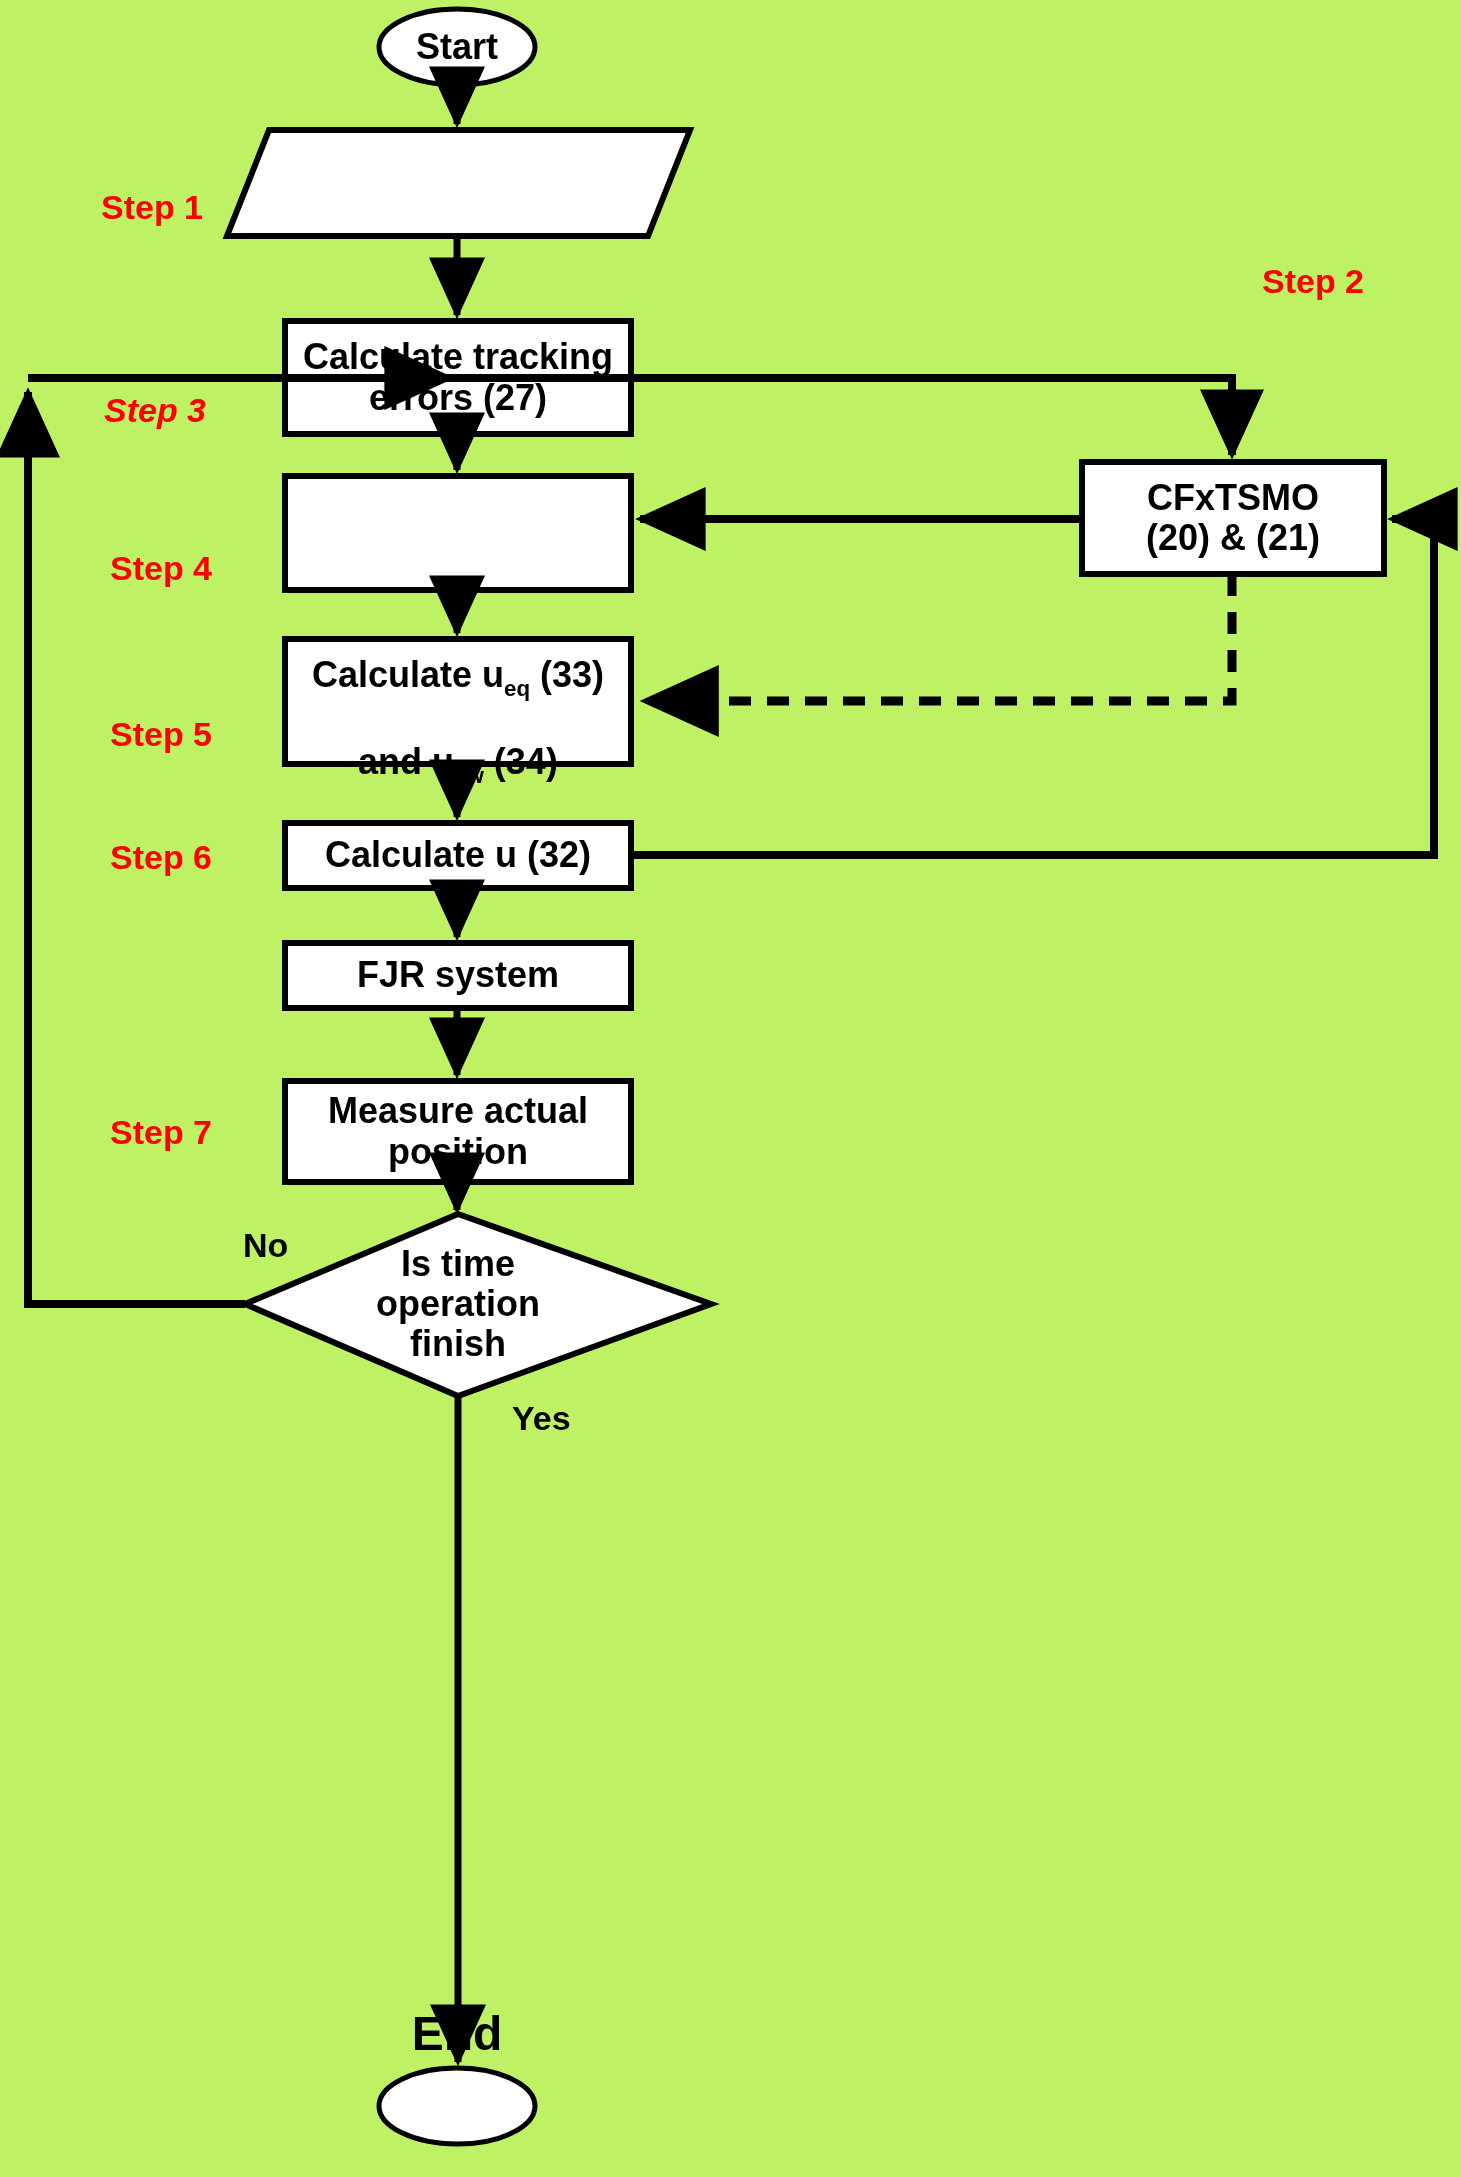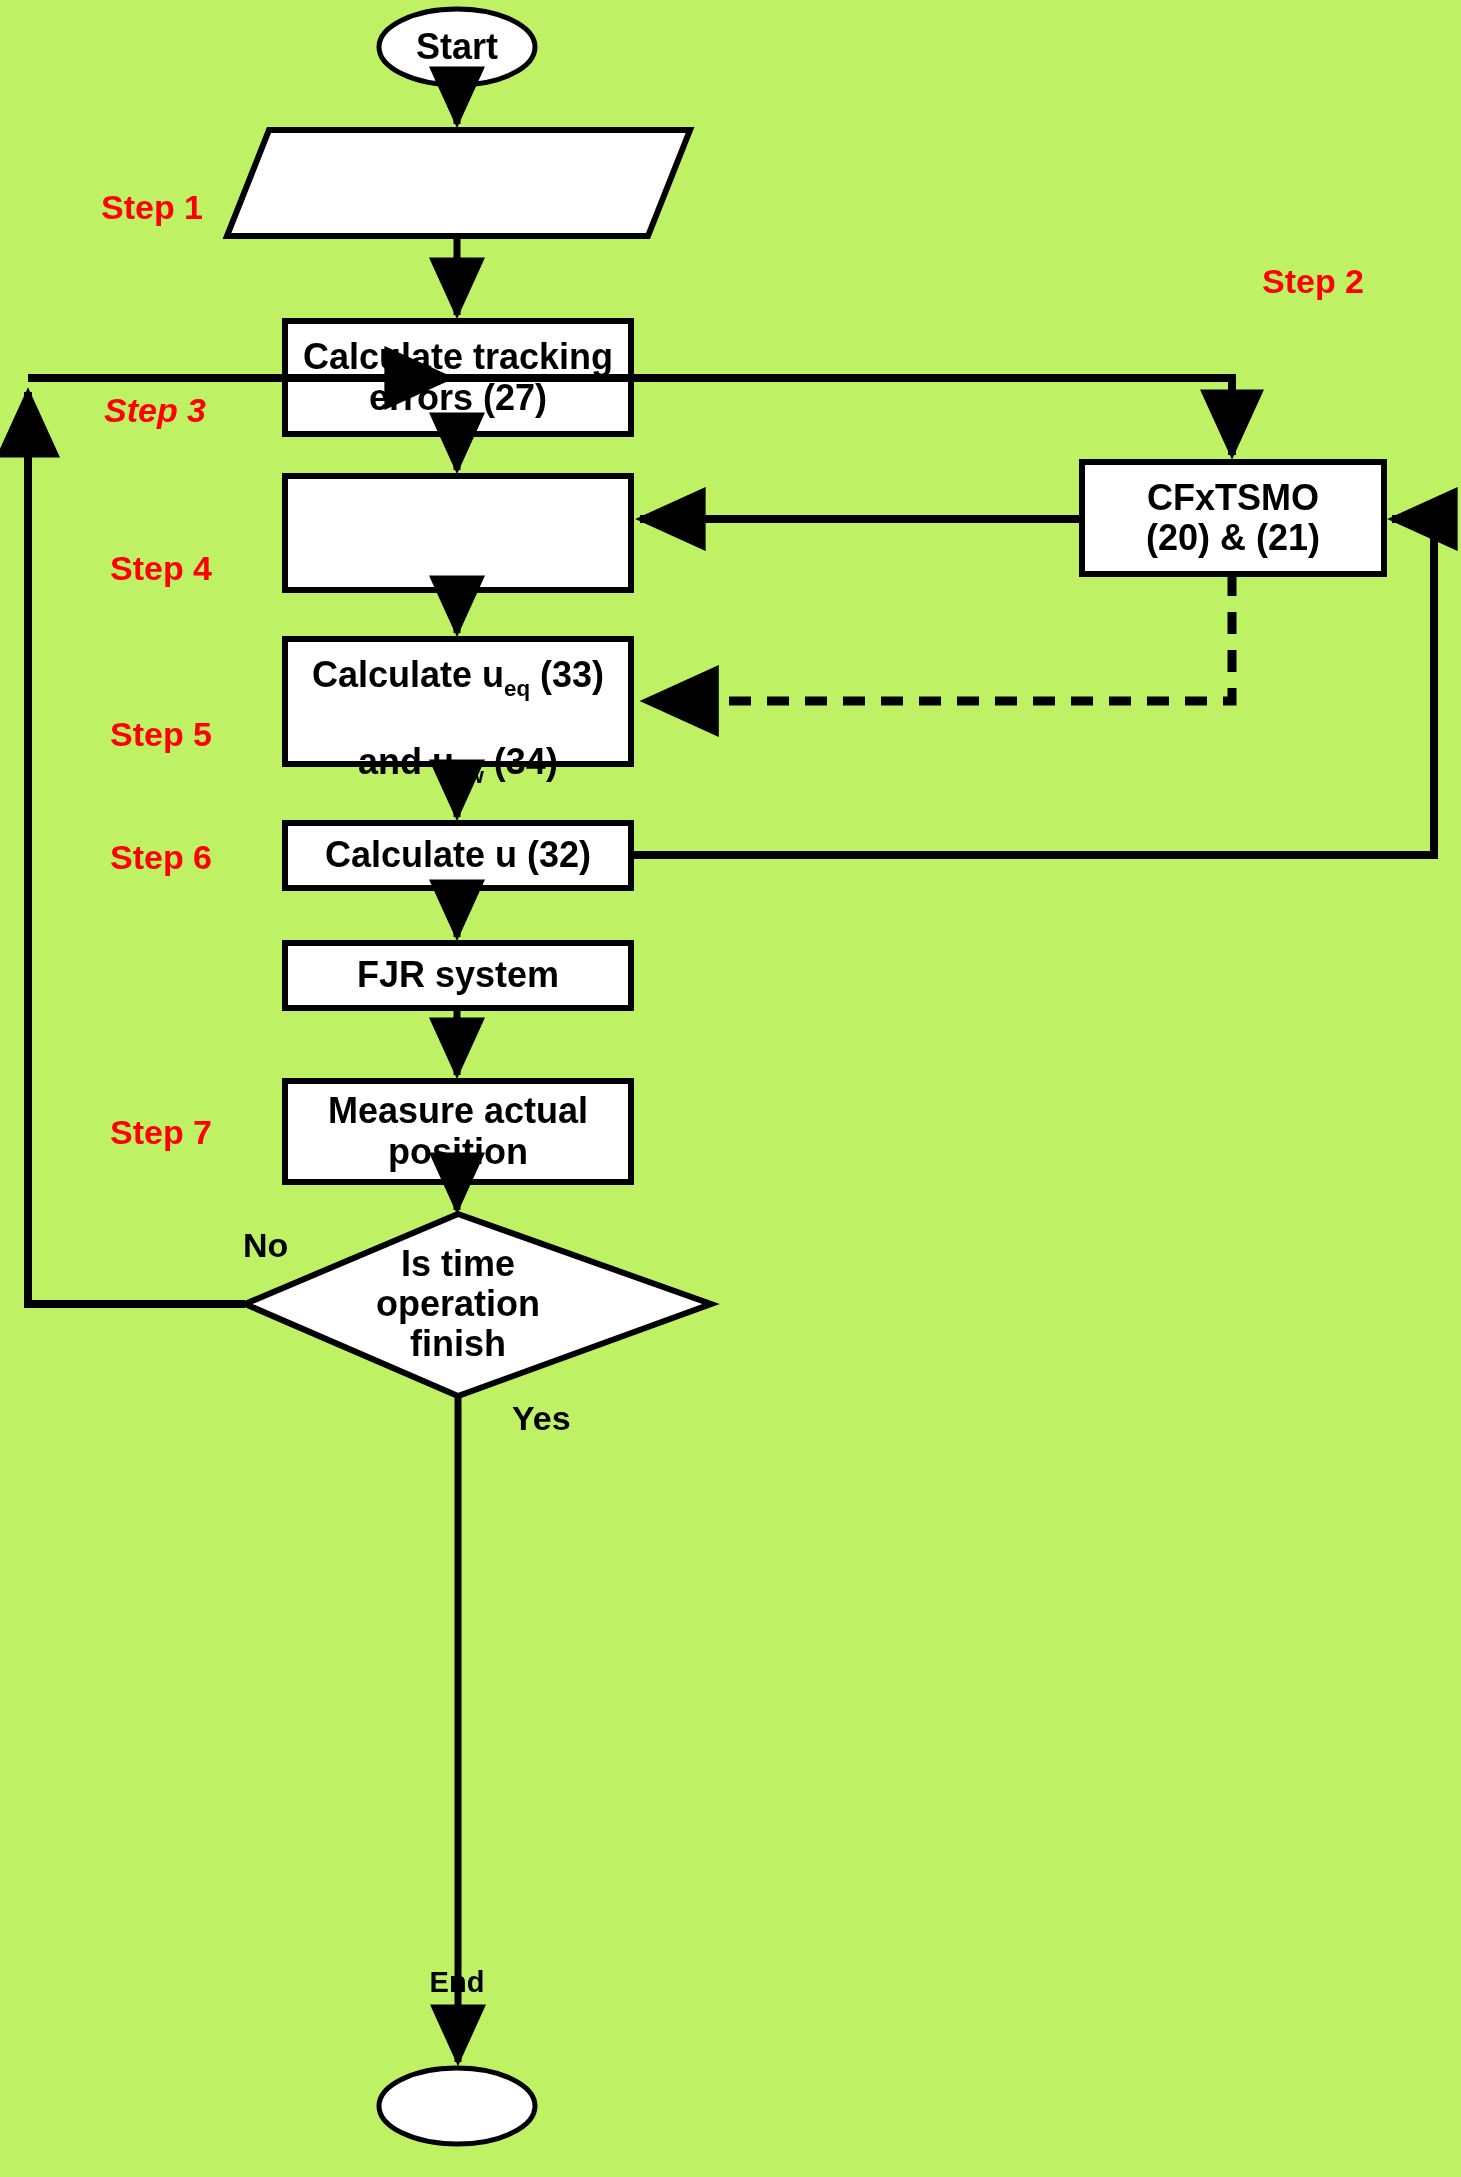--- a/index.html
+++ b/index.html
@@ -128,21 +128,21 @@
 
   <div class="node-text" style="left:288px;top:1081px;width:340px;height:101px;font-size:36px;">Measure actual
 position</div>
 
   <div class="node-text" style="left:288px;top:943px;width:340px;height:65px;font-size:36px;">FJR system</div>
 
   <div class="node-text" style="left:318px;top:1228px;width:280px;height:152px;font-size:36px;">Is time
 operation
 finish</div>
 
-  <div class="node-text" style="left:379px;top:1944px;width:156px;height:76px;font-size:29px;">End</div>
+  <div class="node-text" style="left:379px;top:1996px;width:156px;height:76px;font-size:48px;">End</div>
 
   <div class="step-label" style="left:101px;top:188px;">Step 1</div>
   <div class="step-label" style="left:1262px;top:262px;">Step 2</div>
   <div class="step-label" style="left:104px;top:391px;font-style:italic;">Step 3</div>
   <div class="step-label" style="left:110px;top:549px;">Step 4</div>
   <div class="step-label" style="left:110px;top:715px;">Step 5</div>
   <div class="step-label" style="left:110px;top:838px;">Step 6</div>
   <div class="step-label" style="left:110px;top:1113px;">Step 7</div>
 
   <div class="edge-label" style="left:231px;top:1226px;margin-left:12px;">No</div>

